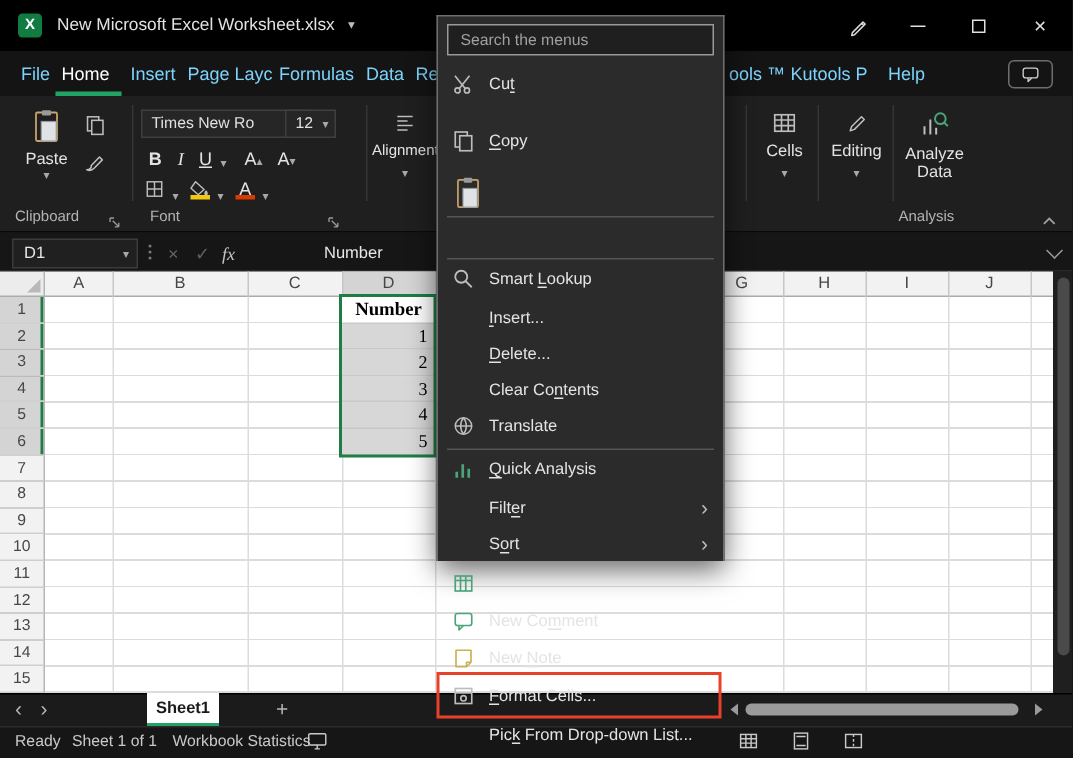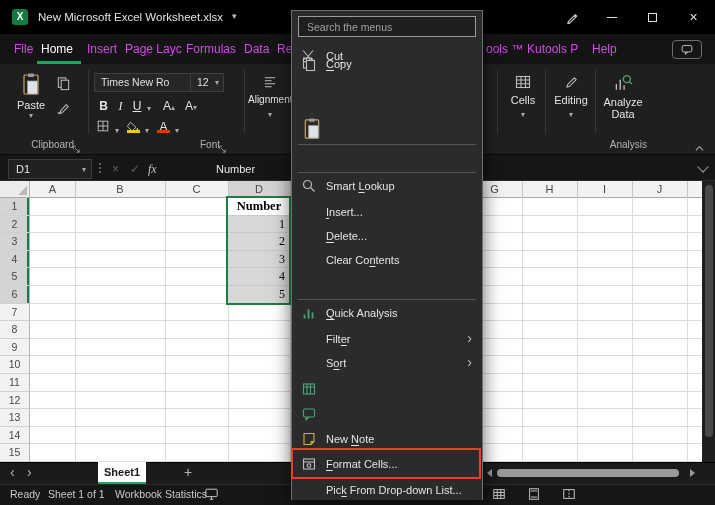--- a/index.html
+++ b/index.html
@@ -15,30 +15,30 @@
               border-radius:3px; color:#fff; font-weight:bold; font-size:10px; line-height:16px; text-align:center; }
   .win-title { position:absolute; left:38px; top:0; height:34px; line-height:34px; font-size:11.5px; color:#e2e2e2; }
   .title-chev { position:absolute; left:232px; top:0; height:34px; line-height:33px; font-size:9px; color:#bdbdbd; }
   .tb-btn { position:absolute; top:0; width:40px; height:34px; display:flex; align-items:center; justify-content:center; color:#e0e0e0; }
   .min-glyph { width:10px; height:1px; background:#e0e0e0; }
   .max-glyph { width:9px; height:9px; border:1px solid #e0e0e0; }
   .close-glyph { font-size:14px; line-height:14px; }
 
   
   .tabrow { position:absolute; left:0; top:34px; width:715px; height:30px; background:#141414; }
-  .rtab { position:absolute; top:34px; height:30px; line-height:30px; font-size:12px; color:#d946ef; }
+  .rtab { position:absolute; top:34px; height:30px; line-height:30px; font-size:12px; color:#7dd3fc; }
   .rtab.active { color:#ffffff; }
   .home-underline { position:absolute; top:61px; height:3px; background:#21a366; }
   .comments-btn { position:absolute; left:672px; top:40px; width:30px; height:19px; border:1px solid #6e6e6e;
                   border-radius:4px; display:flex; align-items:center; justify-content:center; }
 
   
   .ribbon { position:absolute; left:0; top:64px; width:715px; height:91px; background:#1f1f1f; border-bottom:1px solid #0a0a0a; }
   .rsep { position:absolute; top:70px; height:64px; width:1px; background:#353535; }
-  .grp-label { position:absolute; top:139px; font-size:10px; color:#b3b3b3; text-align:right; }
+  .grp-label { position:absolute; top:139px; font-size:10px; color:#b3b3b3; text-align:left; }
   .launcher { position:absolute; top:140px; }
   .combo { position:absolute; top:73px; height:19px; background:#262626; border:1px solid #3f3f3f;
            font-size:10.5px; color:#e0e0e0; line-height:17px; padding-left:6px; }
   .combo .cv { position:absolute; right:4px; top:0; font-size:8px; color:#a8a8a8; }
   .fbtn { position:absolute; height:18px; line-height:18px; font-size:12px; color:#e3e3e3; text-align:center; }
   .chev-s { font-size:8px; color:#a8a8a8; }
   .big-btn { position:absolute; top:70px; height:64px; text-align:center; font-size:11px; color:#e3e3e3; }
   .clrbar { position:absolute; left:1px; width:13px; height:3px; }
 
   
@@ -85,21 +85,21 @@
   .sheet-tab-underline { position:absolute; left:98px; top:482px; width:48px; height:2px; background:#21a366; }
   .hthumb { position:absolute; left:497px; top:469px; width:182px; height:8px; background:#9a9a9a; border-radius:4px; }
   .harrow { position:absolute; top:469px; width:0; height:0; border-top:4px solid transparent; border-bottom:4px solid transparent; }
 
   
   .statusbar { position:absolute; left:0; top:484px; width:715px; height:21px; background:#161616; border-top:1px solid #2b2b2b; }
   .stxt { position:absolute; top:484px; height:21px; line-height:21px; font-size:10.5px; color:#c9c9c9; }
   .sicon { position:absolute; top:487px; }
 
   
-  .cmenu { position:absolute; left:291px; top:10px; width:192px; height:490px; background:#2b2b2b;
+  .cmenu { position:absolute; left:291px; top:10px; width:192px; height:364px; background:#2b2b2b;
            border:1px solid #6e6e6e; border-bottom:none; box-shadow:0 6px 18px rgba(0,0,0,0.6); z-index:60; }
   .csearch { position:absolute; left:6px; top:5px; width:178px; height:21px; background:#1f1f1f;
              border:1px solid #9a9a9a; color:#a8a8a8; font-size:10.5px; padding-left:8px;
              font-family:"Liberation Sans","DejaVu Sans",sans-serif; outline:none; }
   .csearch::placeholder { color:#a0a0a0; }
   .mi { position:absolute; left:0; width:190px; height:24px; }
   .mi-lb { position:absolute; left:34px; top:0; height:24px; line-height:24px; font-size:11px; color:#e4e4e4; white-space:nowrap; }
   .mi-lb.bold { font-weight:bold; }
   .mi-ic { position:absolute; left:9px; top:4px; width:16px; height:16px; }
   .mi-ar { position:absolute; right:10px; top:0; height:24px; line-height:23px; font-size:14px; color:#bdbdbd; }
@@ -383,21 +383,21 @@
   <input class="csearch" placeholder="Search the menus" style="">
 
   <div class="mi" style="top:33px">
     <span class="mi-ic"><svg width="16" height="16" viewBox="0 0 16 16" fill="none" stroke="#bdbdbd" stroke-width="1.1">
           <circle cx="4" cy="12.3" r="1.7"></circle>
           <circle cx="10.3" cy="12.3" r="1.7"></circle>
           <path d="M5.2 11 L12 2.5 M9.1 11 L2.3 2.5"></path>
         </svg></span>
     <span class="mi-lb">Cu<u>t</u></span>
   </div>
-  <div class="mi" style="top:41px">
+  <div class="mi" style="top:71px">
     <span class="mi-ic"><svg width="16" height="16" viewBox="0 0 16 16" fill="none" stroke="#bdbdbd" stroke-width="1.1">
           <rect x="2.5" y="2" width="8" height="10"></rect>
           <rect x="5.5" y="4.5" width="8" height="10" fill="#2b2b2b"></rect>
         </svg></span>
     <span class="mi-lb"><u>C</u>opy</span>
   </div>
   <div class="mi" style="top:103px;height:30px">
     <span class="abs" style="left:10px;top:3px">
       <svg width="20" height="23" viewBox="0 0 20 24" fill="none">
           <rect x="3" y="3" width="14" height="19" rx="1" stroke="#c9a36a" stroke-width="1.2"></rect>
@@ -417,20 +417,27 @@
           <path d="M9.5 9.5 L13.5 13.5"></path>
         </svg></span>
     <span class="mi-lb">Smart <u>L</u>ookup</span>
   </div>
   <div class="mi" style="top:213px">
     <span class="mi-lb"><u>D</u>elete...</span>
   </div>
   <div class="mi" style="top:237px">
     <span class="mi-lb">Clear Co<u>n</u>tents</span>
   </div>
+  <div class="mi" style="top:261px">
+    <span class="mi-ic"><svg width="16" height="16" viewBox="0 0 16 16" fill="none" stroke="#bdbdbd" stroke-width="1">
+          <circle cx="8" cy="8" r="5.5"></circle>
+          <path d="M2.5 8 h11 M8 2.5 c-2.5 3 -2.5 8 0 11 M8 2.5 c2.5 3 2.5 8 0 11"></path>
+        </svg></span>
+    <span class="mi-lb">Translate</span>
+  </div>
   <div class="msep" style="top:288px"></div>
   <div class="mi" style="top:290px">
     <span class="mi-ic"><svg width="16" height="16" viewBox="0 0 16 16" fill="none" stroke="#4ba37a" stroke-width="1.8">
           <path d="M3.5 13.5 V9.5 M7.5 13.5 V4.5 M11.5 13.5 V7.5"></path>
         </svg></span>
     <span class="mi-lb"><u>Q</u>uick Analysis</span>
   </div>
   <div class="mi" style="top:316px">
     <span class="mi-lb">Filt<u>e</u>r</span>
     <span class="mi-ar">›</span>
@@ -443,20 +450,21 @@
     <span class="mi-ic"><svg width="16" height="16" viewBox="0 0 16 16" fill="none" stroke="#4ba37a" stroke-width="1.1">
           <rect x="2.5" y="3" width="11" height="10"></rect>
           <path d="M2.5 6 h11 M6 3 v10 M9.5 3 v10"></path>
         </svg></span>
   </div>
   <div class="mi" style="top:391px">
     <span class="mi-ic"><svg width="16" height="16" viewBox="0 0 16 16" fill="none" stroke="#4ba37a" stroke-width="1.1" stroke-linejoin="round">
           <rect x="2.5" y="3" width="11" height="8" rx="1.5"></rect>
           <path d="M5 11 v3 l3 -3"></path>
         </svg></span>
+    <span class="mi-lb">New Co<u>m</u>ment</span>
   </div>
   <div class="mi" style="top:416px">
     <span class="mi-ic"><svg width="16" height="16" viewBox="0 0 16 16" fill="none" stroke="#cdb052" stroke-width="1.1" stroke-linejoin="round">
           <path d="M3 2.5 h10 v8 l-3 3 h-7 z"></path>
           <path d="M13 10.5 h-3 v3"></path>
         </svg></span>
     <span class="mi-lb">New <u>N</u>ote</span>
   </div>
   <div class="mi" style="top:441px">
     <span class="mi-ic"><svg width="16" height="16" viewBox="0 0 16 16" fill="none" stroke="#bdbdbd" stroke-width="1.1">

